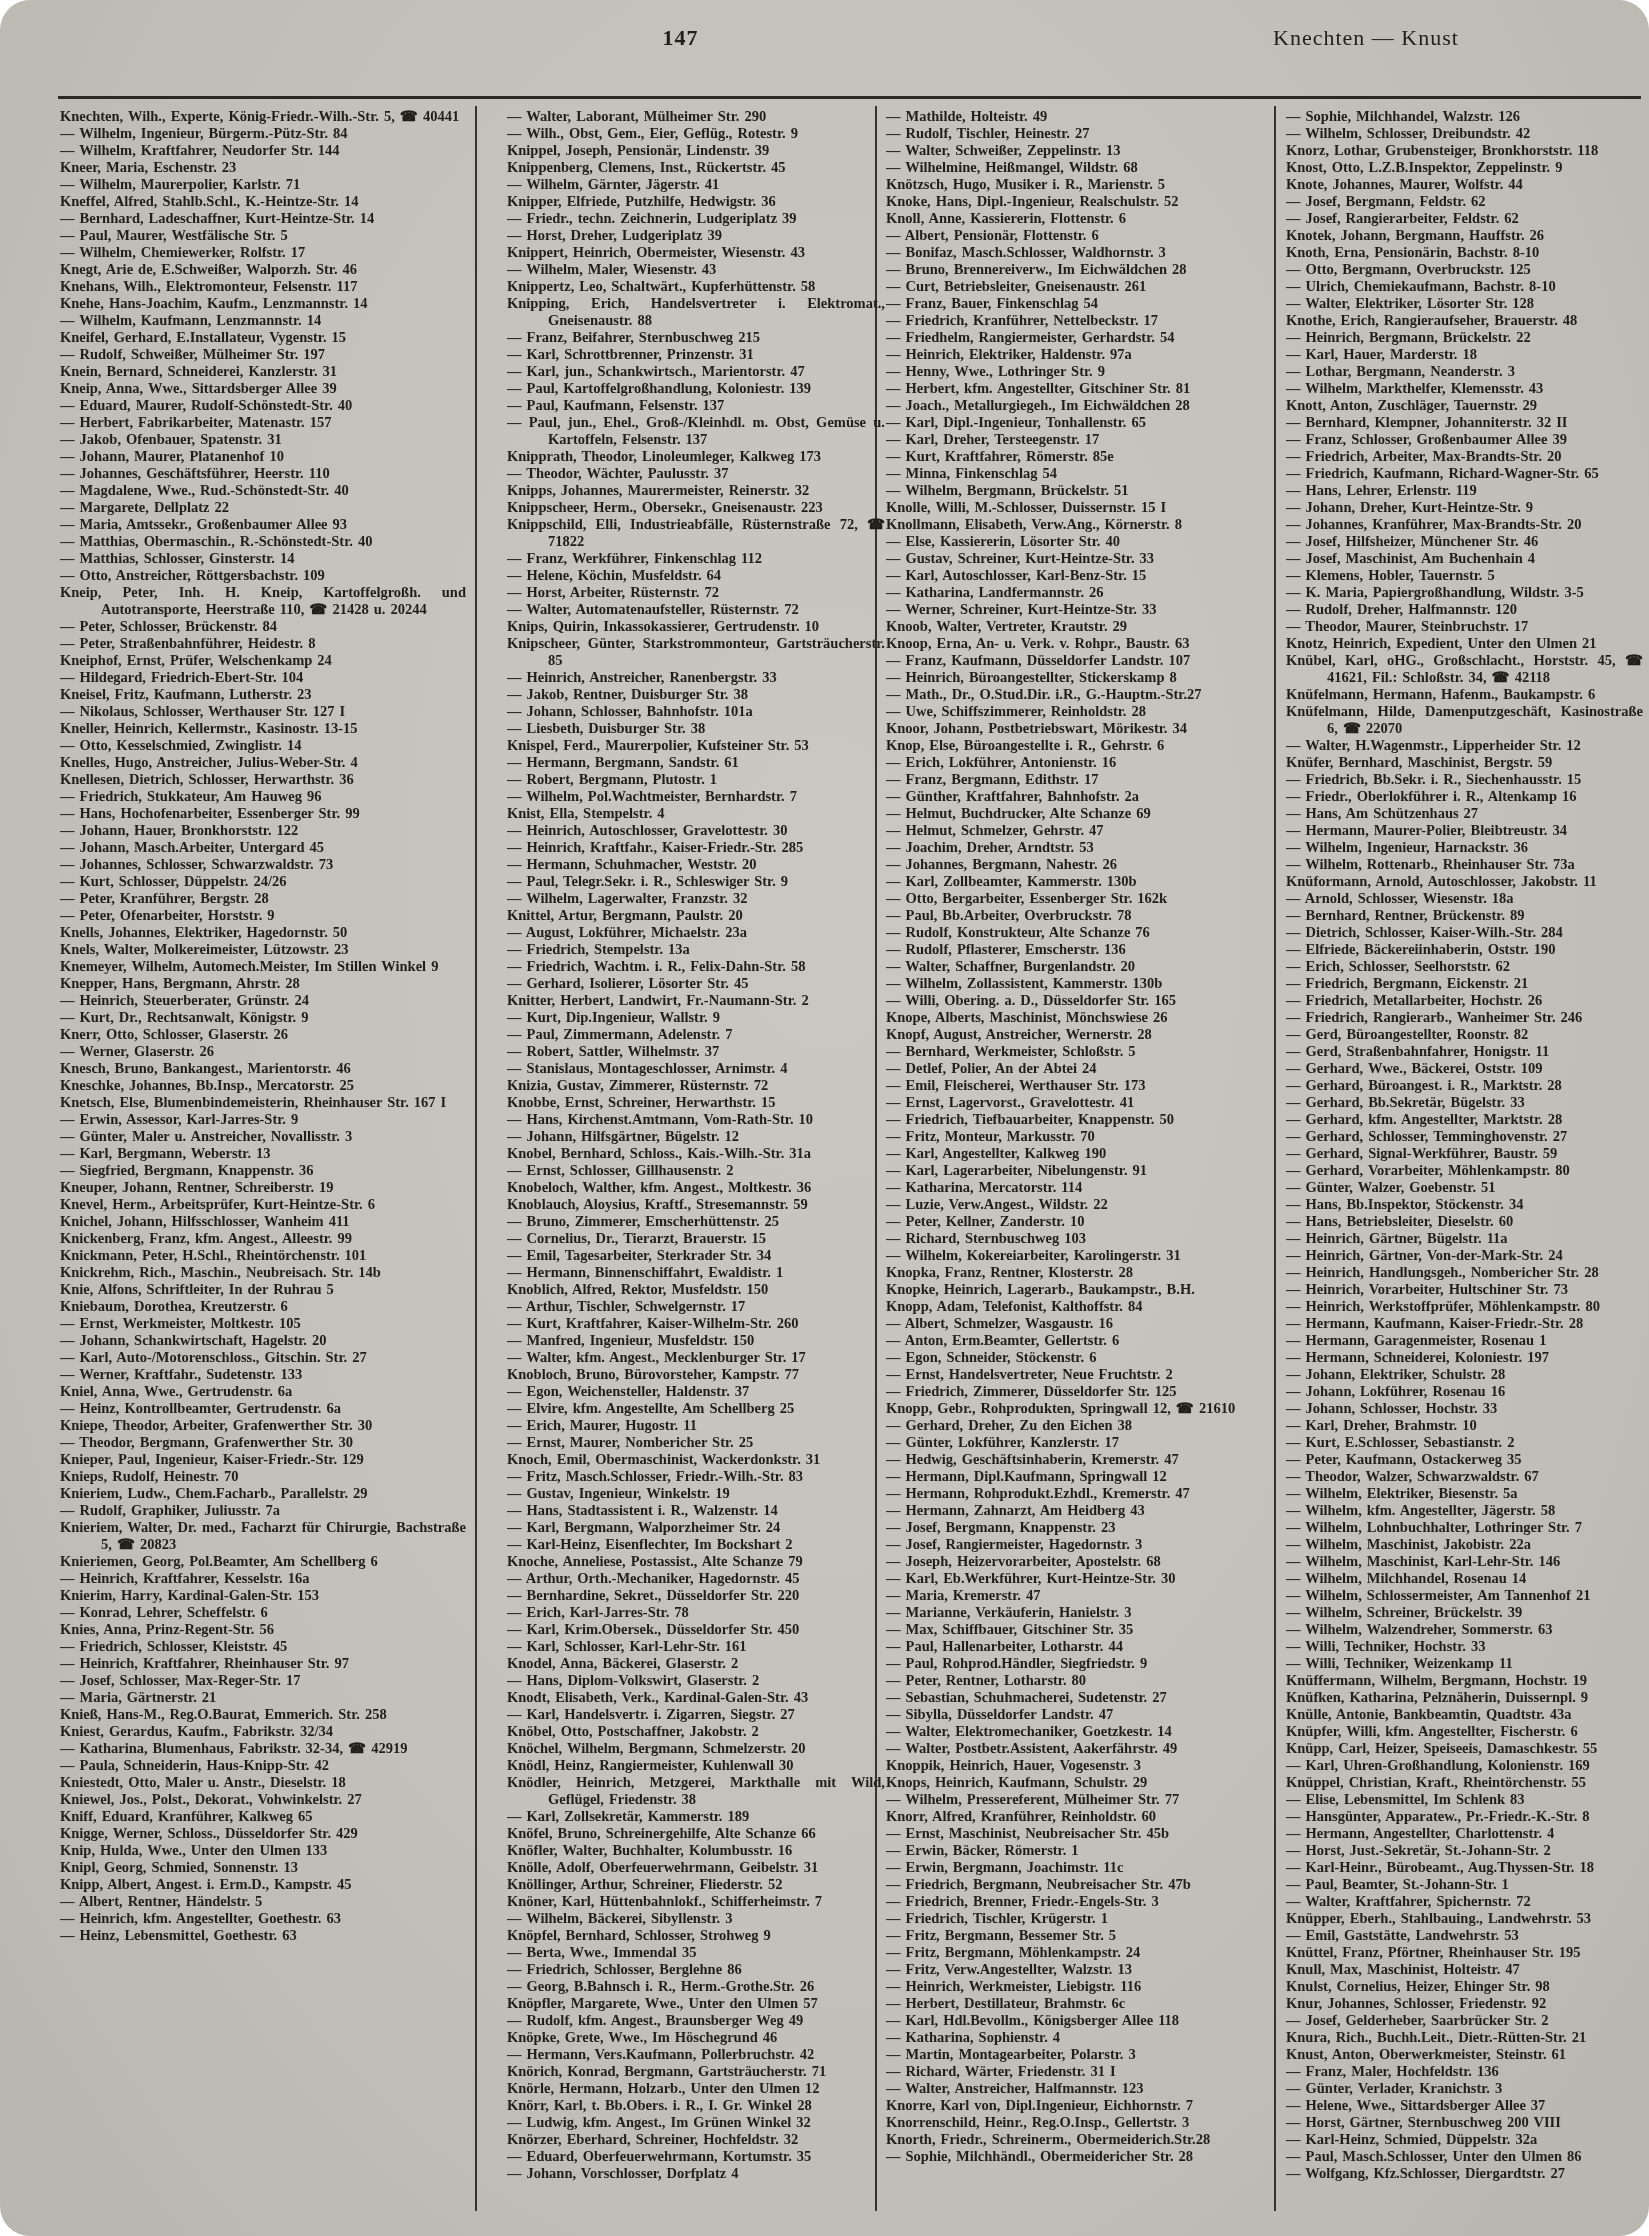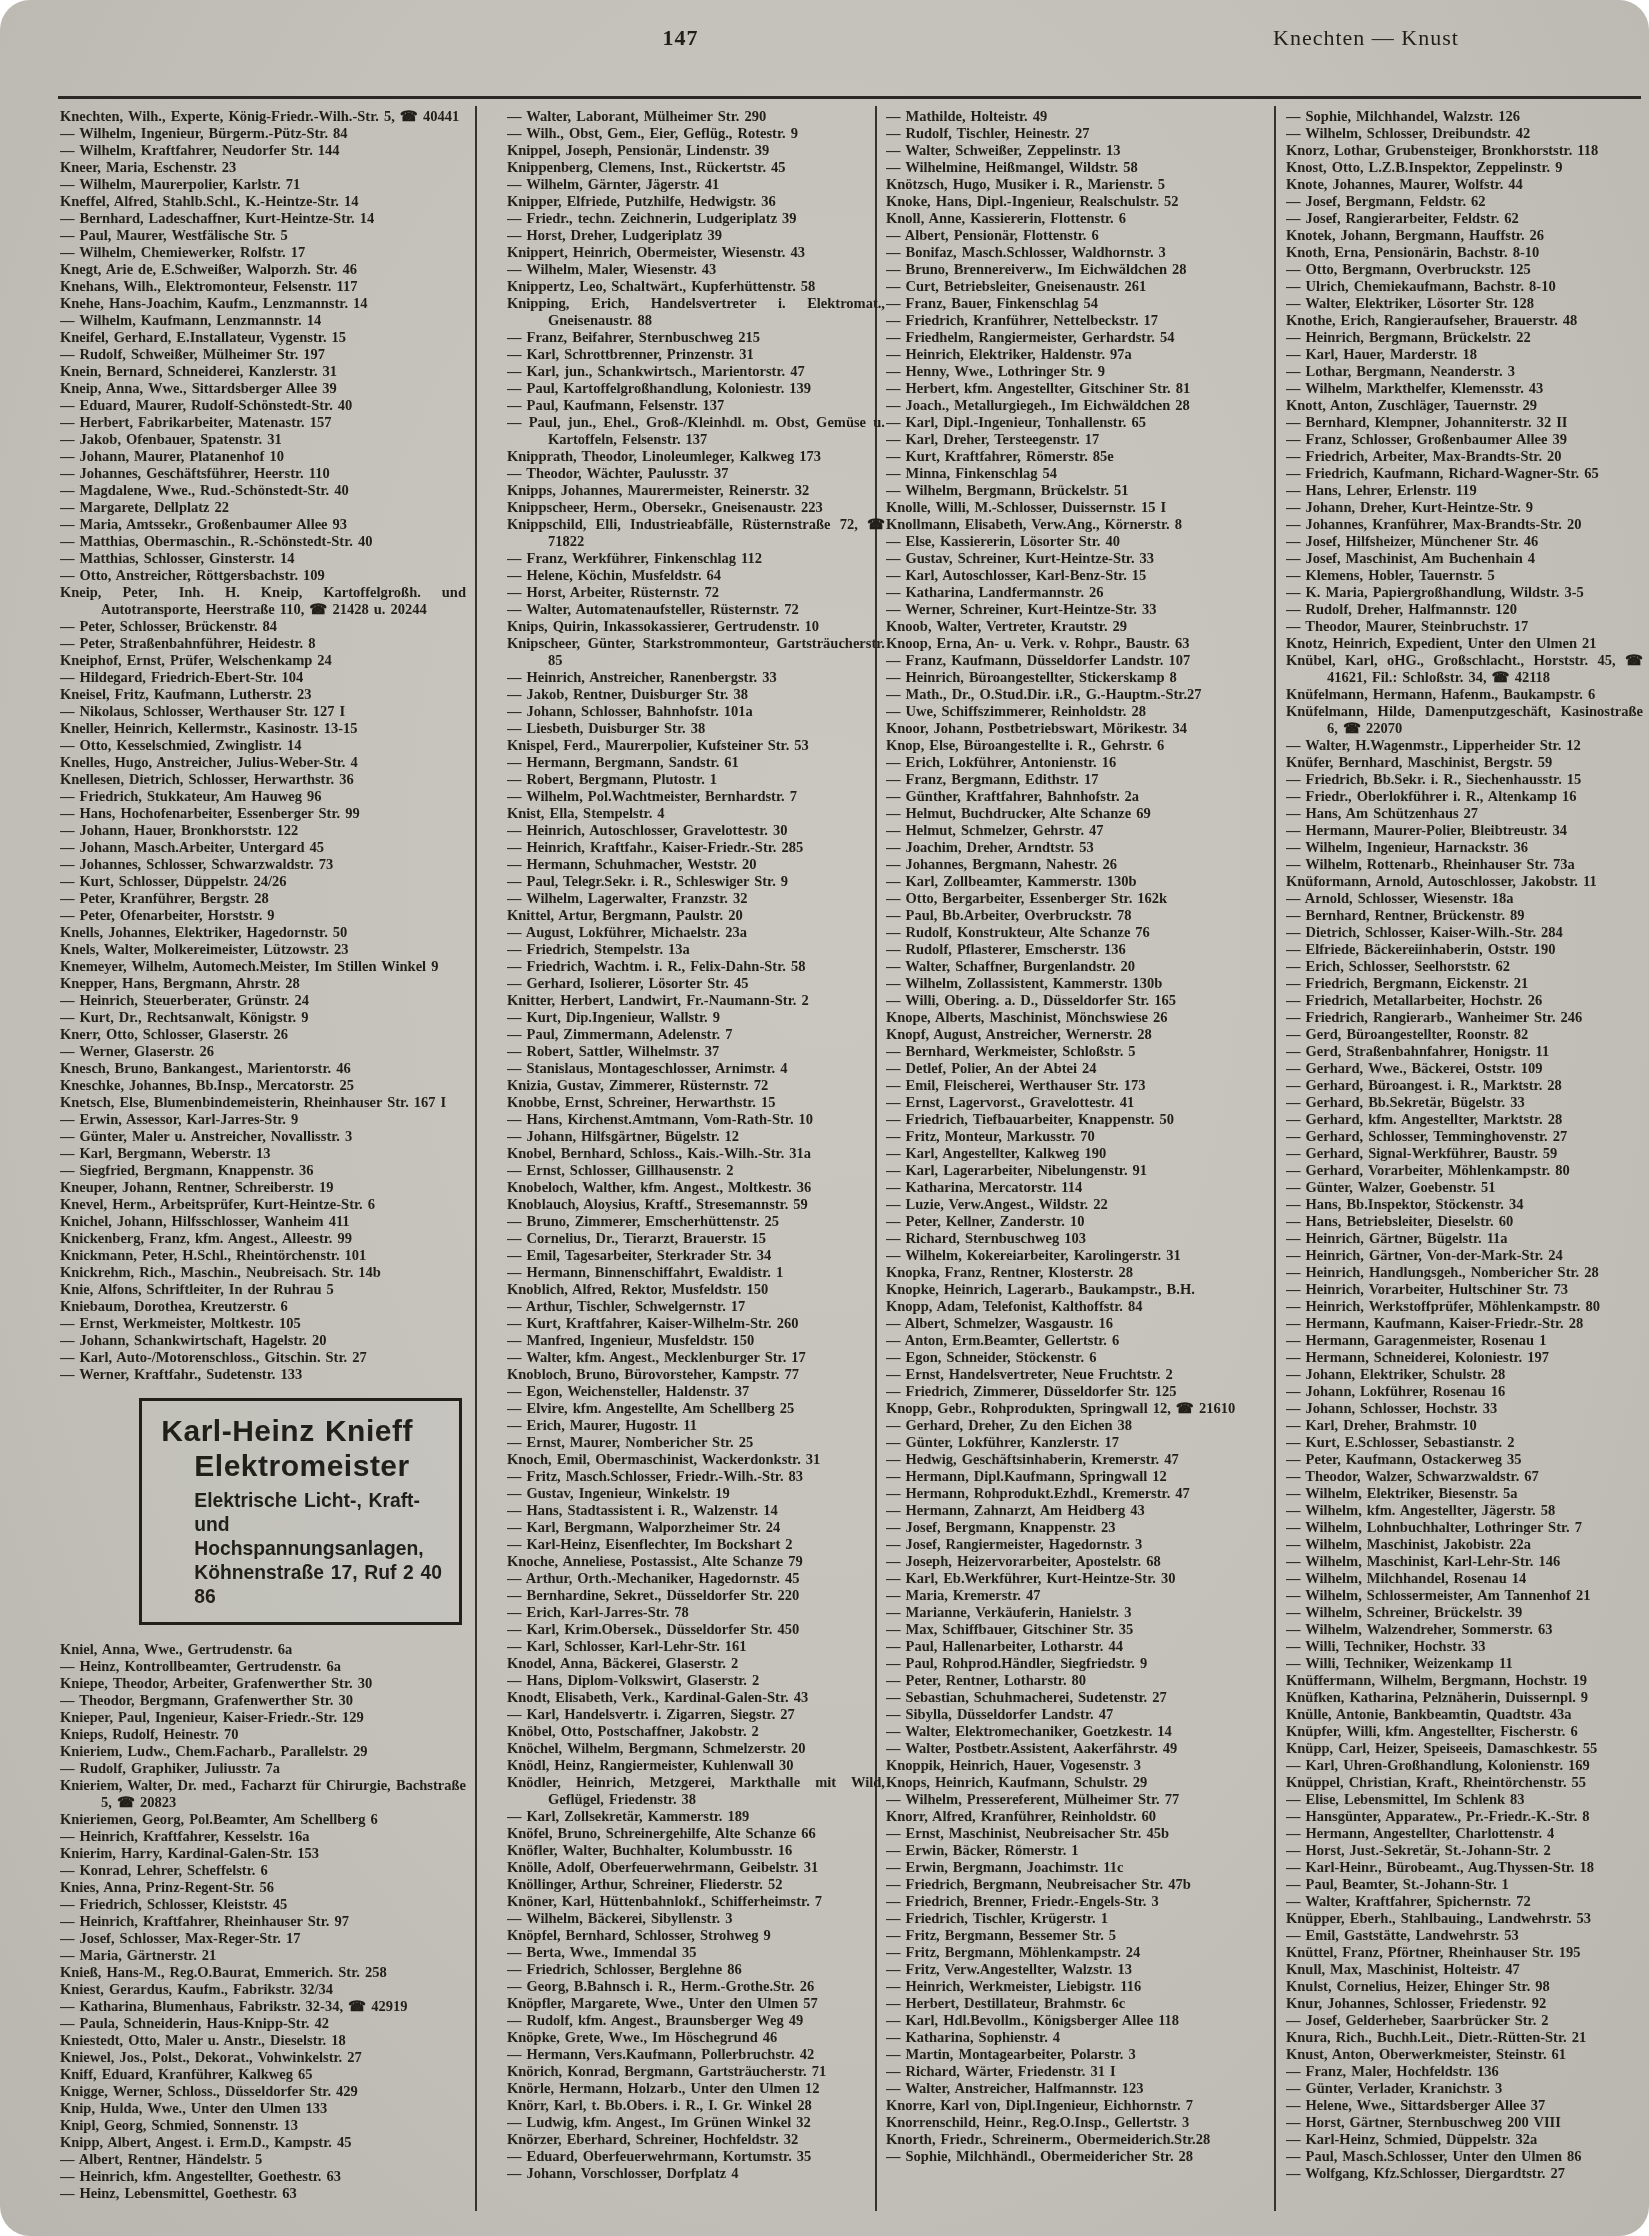--- a/index.html
+++ b/index.html
@@ -139,27 +139,20 @@
         <div class="entry">Knickenberg, Franz, kfm. Angest., Alleestr. 99</div>
         <div class="entry">Knickmann, Peter, H.Schl., Rheintörchenstr. 101</div>
         <div class="entry">Knickrehm, Rich., Maschin., Neubreisach. Str. 14b</div>
         <div class="entry">Knie, Alfons, Schriftleiter, In der Ruhrau 5</div>
         <div class="entry">Kniebaum, Dorothea, Kreutzerstr. 6</div>
         <div class="entry">— Ernst, Werkmeister, Moltkestr. 105</div>
         <div class="entry">— Johann, Schankwirtschaft, Hagelstr. 20</div>
         <div class="entry">— Karl, Auto-/Motorenschloss., Gitschin. Str. 27</div>
         <div class="entry">— Werner, Kraftfahr., Sudetenstr. 133</div>
       </div>
-    <div class="ad-box">
-      <div class="ad-name">Karl-Heinz Knieff</div>
-      <div class="ad-title">Elektromeister</div>
-      <div class="ad-line first">Elektrische Licht-, Kraft- und</div>
-      <div class="ad-line">Hochspannungsanlagen,</div>
-      <div class="ad-line">Köhnenstraße 17, Ruf 2 40 86</div>
-    </div>
     <div>
         <div class="entry">Kniel, Anna, Wwe., Gertrudenstr. 6a</div>
         <div class="entry">— Heinz, Kontrollbeamter, Gertrudenstr. 6a</div>
         <div class="entry">Kniepe, Theodor, Arbeiter, Grafenwerther Str. 30</div>
         <div class="entry">— Theodor, Bergmann, Grafenwerther Str. 30</div>
         <div class="entry">Knieper, Paul, Ingenieur, Kaiser-Friedr.-Str. 129</div>
         <div class="entry">Knieps, Rudolf, Heinestr. 70</div>
         <div class="entry">Knieriem, Ludw., Chem.Facharb., Parallelstr. 29</div>
         <div class="entry">— Rudolf, Graphiker, Juliusstr. 7a</div>
         <div class="entry">Knieriem, Walter, Dr. med., Facharzt für Chirurgie, Bachstraße 5, ☎ 20823</div>
@@ -309,21 +302,21 @@
         <div class="entry">— Eduard, Oberfeuerwehrmann, Kortumstr. 35</div>
         <div class="entry">— Johann, Vorschlosser, Dorfplatz 4</div>
       </div>
   </div>
 
   <div class="col c3">
     <div>
         <div class="entry">— Mathilde, Holteistr. 49</div>
         <div class="entry">— Rudolf, Tischler, Heinestr. 27</div>
         <div class="entry">— Walter, Schweißer, Zeppelinstr. 13</div>
-        <div class="entry">— Wilhelmine, Heißmangel, Wildstr. 58</div>
+        <div class="entry">— Wilhelmine, Heißmangel, Wildstr. 68</div>
         <div class="entry">Knötzsch, Hugo, Musiker i. R., Marienstr. 5</div>
         <div class="entry">Knoke, Hans, Dipl.-Ingenieur, Realschulstr. 52</div>
         <div class="entry">Knoll, Anne, Kassiererin, Flottenstr. 6</div>
         <div class="entry">— Albert, Pensionär, Flottenstr. 6</div>
         <div class="entry">— Bonifaz, Masch.Schlosser, Waldhornstr. 3</div>
         <div class="entry">— Bruno, Brennereiverw., Im Eichwäldchen 28</div>
         <div class="entry">— Curt, Betriebsleiter, Gneisenaustr. 261</div>
         <div class="entry">— Franz, Bauer, Finkenschlag 54</div>
         <div class="entry">— Friedrich, Kranführer, Nettelbeckstr. 17</div>
         <div class="entry">— Friedhelm, Rangiermeister, Gerhardstr. 54</div>

